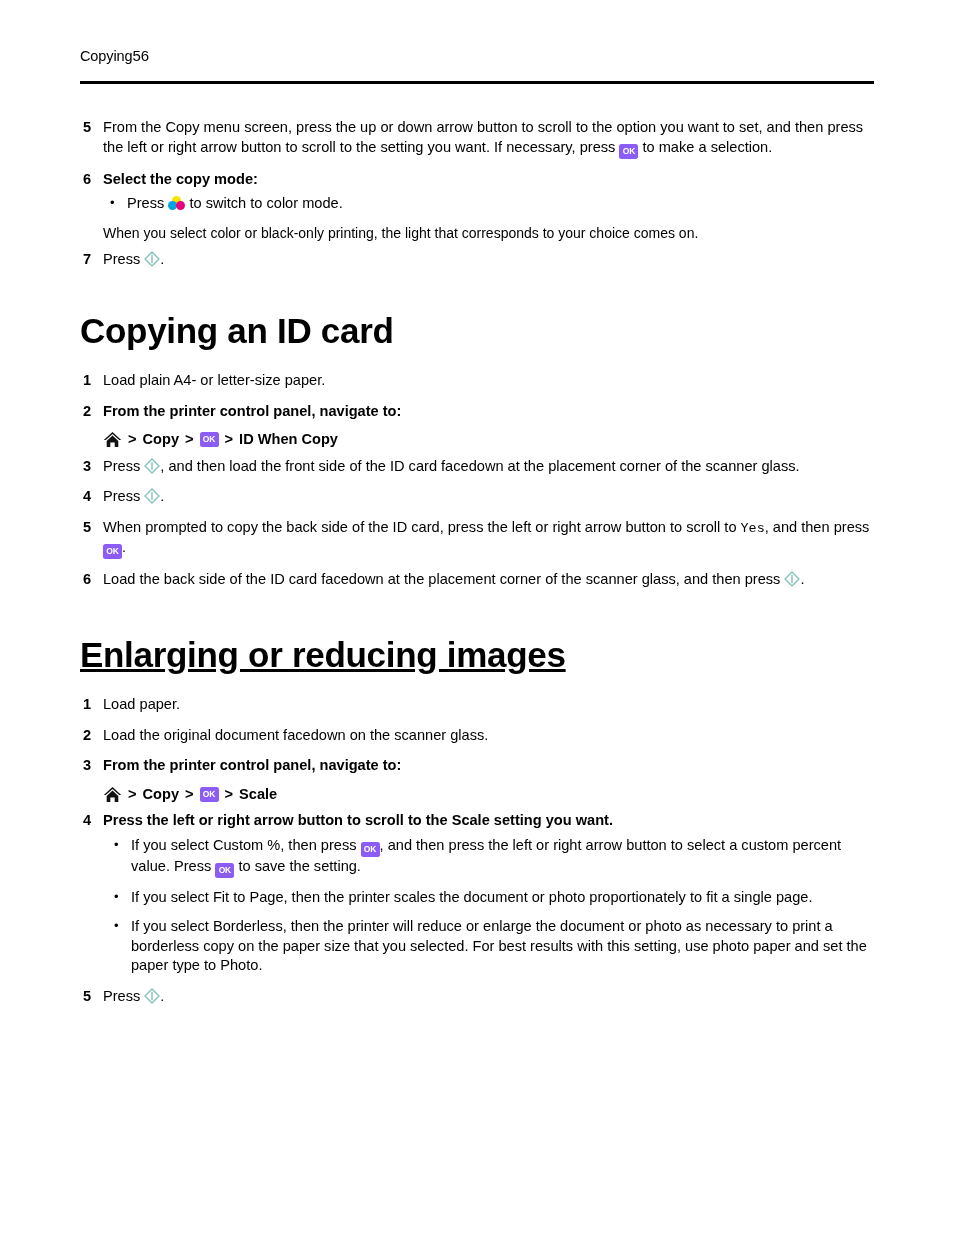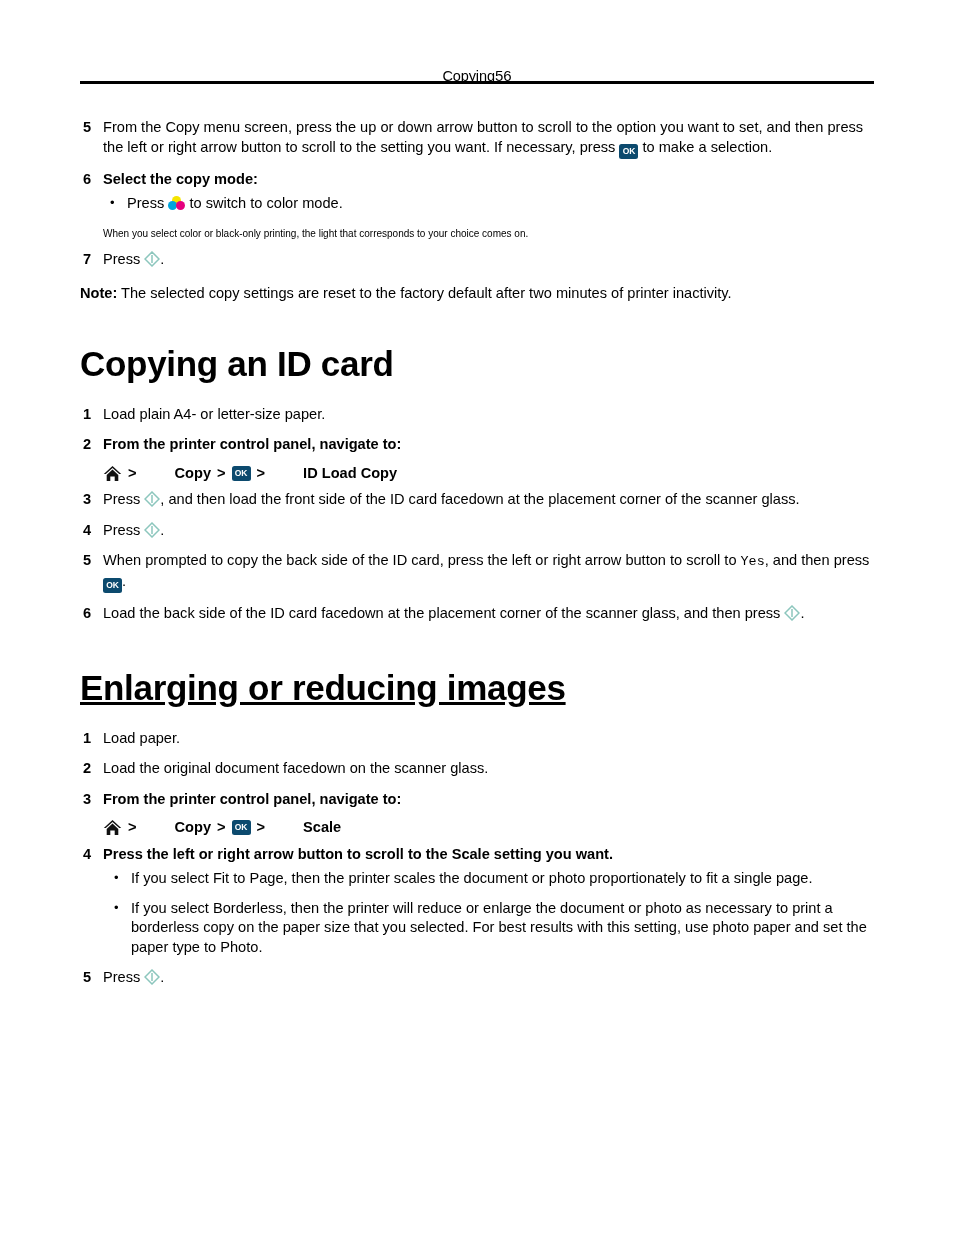--- a/index.html
+++ b/index.html
@@ -17,25 +17,25 @@
     position: relative;
     width: 954px;
     height: 1235px;
     padding: 0;
   }
 
   
   .page-header {
     position: absolute;
     left: 80px;
-    top: 68px;
+    top: 48px;
     width: 794px;
     display: flex;
     align-items: flex-end;
-    justify-content: center;
+    justify-content: flex-start;
   }
   .header-title {
     font-size: 14.5px;
     line-height: 1;
     letter-spacing: -0.1px;
   }
   .header-pagenum {
     font-size: 15px;
     line-height: 1;
   }
@@ -99,21 +99,21 @@
     position: absolute;
     left: 7px;
     top: -1px;
     font-size: 13px;
   }
 
   .notes-bullets li { padding-left: 28px; margin-bottom: 10px; }
   .notes-bullets li::before { left: 11px; }
 
   .followup {
-    font-size: 10px;
+    font-size: 14px;
     line-height: 19.5px;
     margin-top: 10px;
   }
 
   .note-line {
     font-size: 14.6px;
     line-height: 19.5px;
     margin: 14px 0 0 0;
   }
   .note-lead { font-weight: bold; }
@@ -139,28 +139,28 @@
   .breadcrumb {
     display: flex;
     align-items: center;
     font-size: 14.6px;
     line-height: 19.5px;
     font-weight: bold;
     margin: 9px 0 0 0;
     gap: 0;
   }
   .breadcrumb .sep { margin: 0 6px; font-weight: bold; }
-  .breadcrumb .crumb-label { font-weight: bold; margin-left: 32px; }
+  .breadcrumb .crumb-label { font-weight: bold; }
 
   
   .ok-key {
     display: inline-block;
     width: 19px;
     height: 15px;
-    background: #0c4a6e;
+    background: #8b5cf6;
     border-radius: 2.5px;
     color: #ffffff;
     font-size: 8.5px;
     font-weight: bold;
     line-height: 15px;
     text-align: center;
     letter-spacing: -0.2px;
     vertical-align: -2px;
     font-family: "Liberation Sans", sans-serif;
   }
@@ -261,23 +261,20 @@
     <div class="step">
       <div class="step-num">7</div>
       <div class="step-body">
         <span>Press </span><span class="start-key"><svg width="16" height="16" viewBox="0 0 16 16" aria-hidden="true">
               <polygon points="8,1 15,8 8,15 1,8" fill="#ffffff" stroke="#8cc6bd" stroke-width="1.5"></polygon>
               <line x1="8" y1="4" x2="8" y2="12" stroke="#8cc6bd" stroke-width="1.5"></line>
             </svg></span><span>.</span>
       </div>
     </div>
 
-    <div class="note-line">
-      <span class="note-lead">Note:</span><span> The selected copy settings are reset to the factory default after two minutes of printer inactivity.</span>
-    </div>
 
     <h2 class="section-heading">Copying an ID card</h2>
 
     <div class="step">
       <div class="step-num">1</div>
       <div class="step-body">Load plain A4- or letter-size paper.</div>
     </div>
 
     <div class="step tight">
       <div class="step-num">2</div>
@@ -286,21 +283,21 @@
         <div class="breadcrumb">
           <span class="home-key"><svg width="19" height="17" viewBox="0 0 19 17" aria-hidden="true">
                 <path d="M9.5 1 L18.2 9.1 L16.2 9.1 L9.5 3.0 L2.8 9.1 L0.8 9.1 Z" fill="#111111"></path>
                 <path d="M9.5 4.6 L15.3 9.9 L15.3 16 L11.7 16 L11.7 11.5 L7.3 11.5 L7.3 16 L3.7 16 L3.7 9.9 Z" fill="#111111"></path>
               </svg></span>
           <span class="sep">&gt;</span>
           <span class="crumb-label">Copy</span>
           <span class="sep">&gt;</span>
           <span class="ok-key">OK</span>
           <span class="sep">&gt;</span>
-          <span class="crumb-label">ID Load Copy</span>
+          <span class="crumb-label">ID When Copy</span>
         </div>
       </div>
     </div>
 
     <div class="step">
       <div class="step-num">3</div>
       <div class="step-body">
         <span>Press </span><span class="start-key"><svg width="16" height="16" viewBox="0 0 16 16" aria-hidden="true">
               <polygon points="8,1 15,8 8,15 1,8" fill="#ffffff" stroke="#8cc6bd" stroke-width="1.5"></polygon>
               <line x1="8" y1="4" x2="8" y2="12" stroke="#8cc6bd" stroke-width="1.5"></line>
@@ -364,20 +361,23 @@
           <span class="crumb-label">Scale</span>
         </div>
       </div>
     </div>
 
     <div class="step tight">
       <div class="step-num">4</div>
       <div class="step-body">
         <p>Press the left or right arrow button to scroll to the Scale setting you want.</p>
         <ul class="bullets notes-bullets">
+          <li>
+            <span>If you select Custom %, then press </span><span class="ok-key">OK</span><span>, and then press the left or right arrow button to select a custom percent value. Press </span><span class="ok-key">OK</span><span> to save the setting.</span>
+          </li>
           <li>If you select Fit to Page, then the printer scales the document or photo proportionately to fit a single page.</li>
           <li>If you select Borderless, then the printer will reduce or enlarge the document or photo as necessary to print a borderless copy on the paper size that you selected. For best results with this setting, use photo paper and set the paper type to Photo.</li>
         </ul>
       </div>
     </div>
 
     <div class="step">
       <div class="step-num">5</div>
       <div class="step-body">
         <span>Press </span><span class="start-key"><svg width="16" height="16" viewBox="0 0 16 16" aria-hidden="true">

